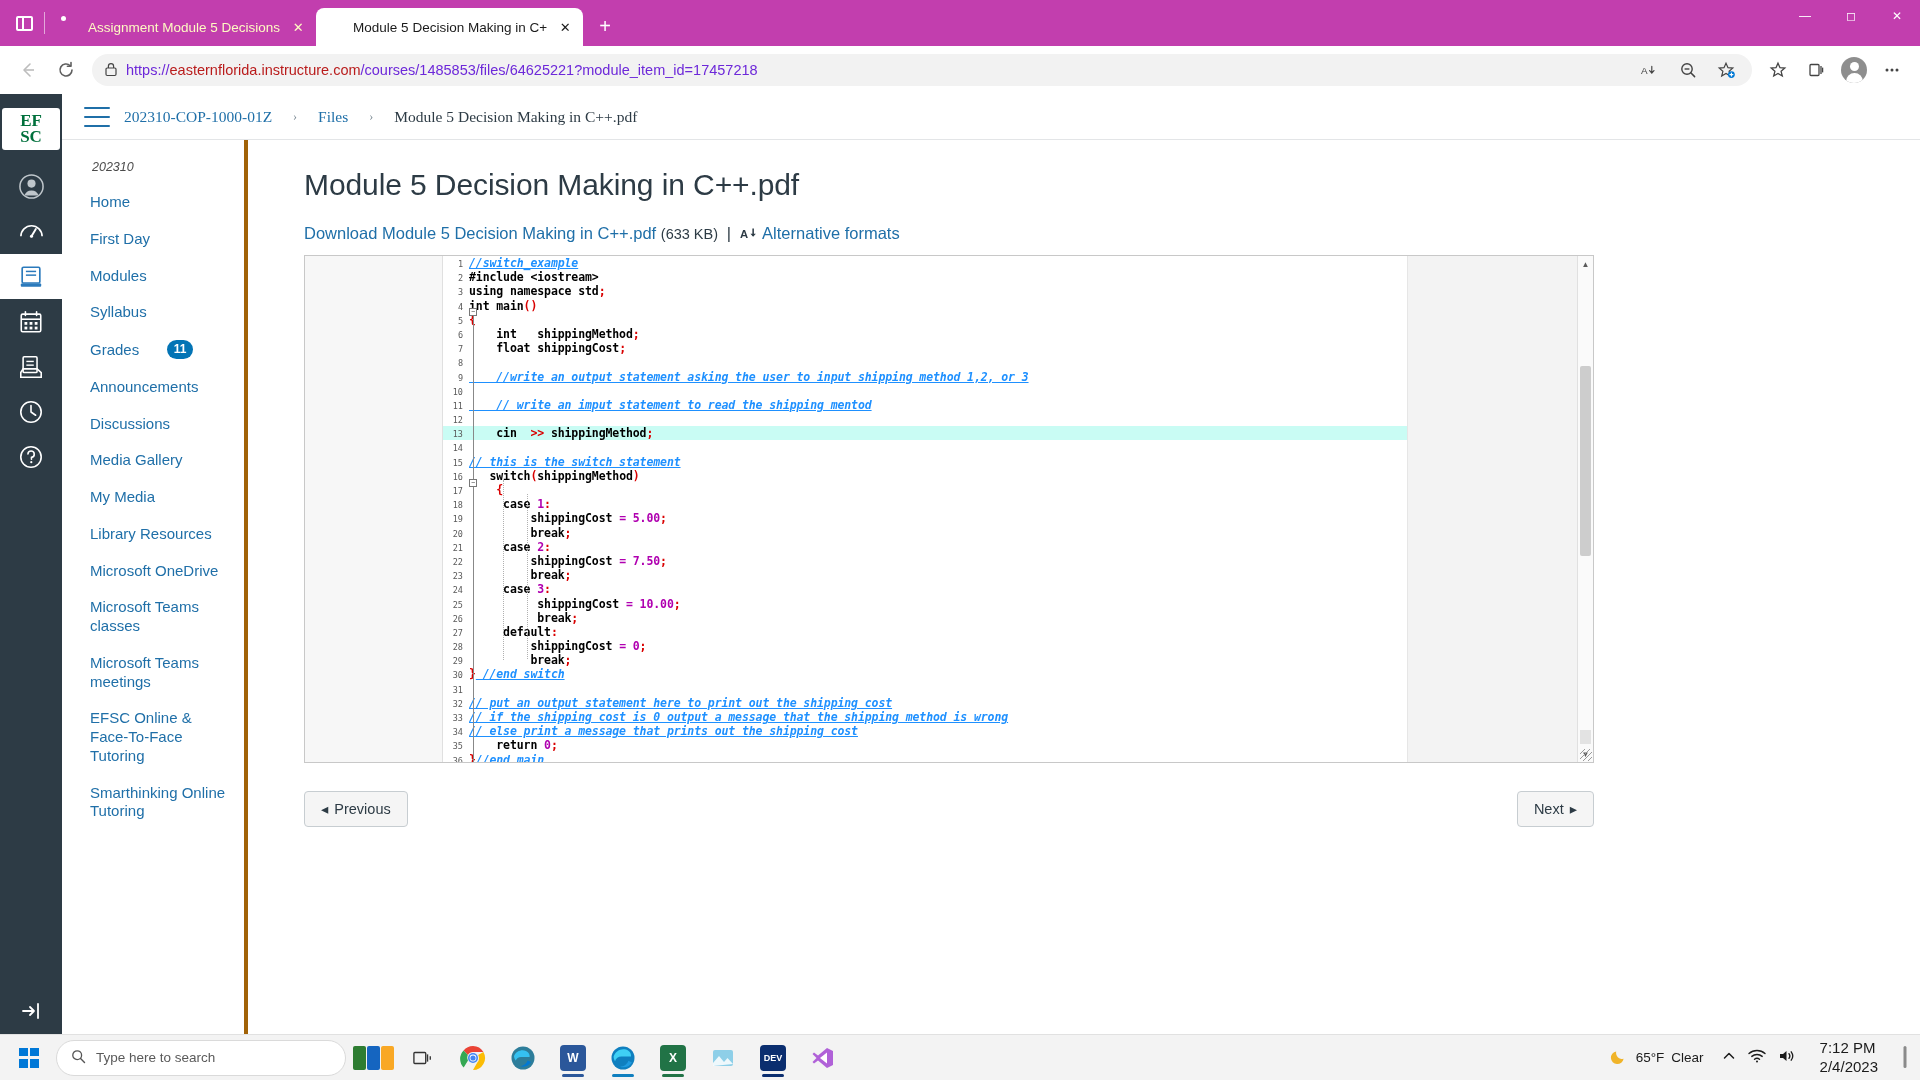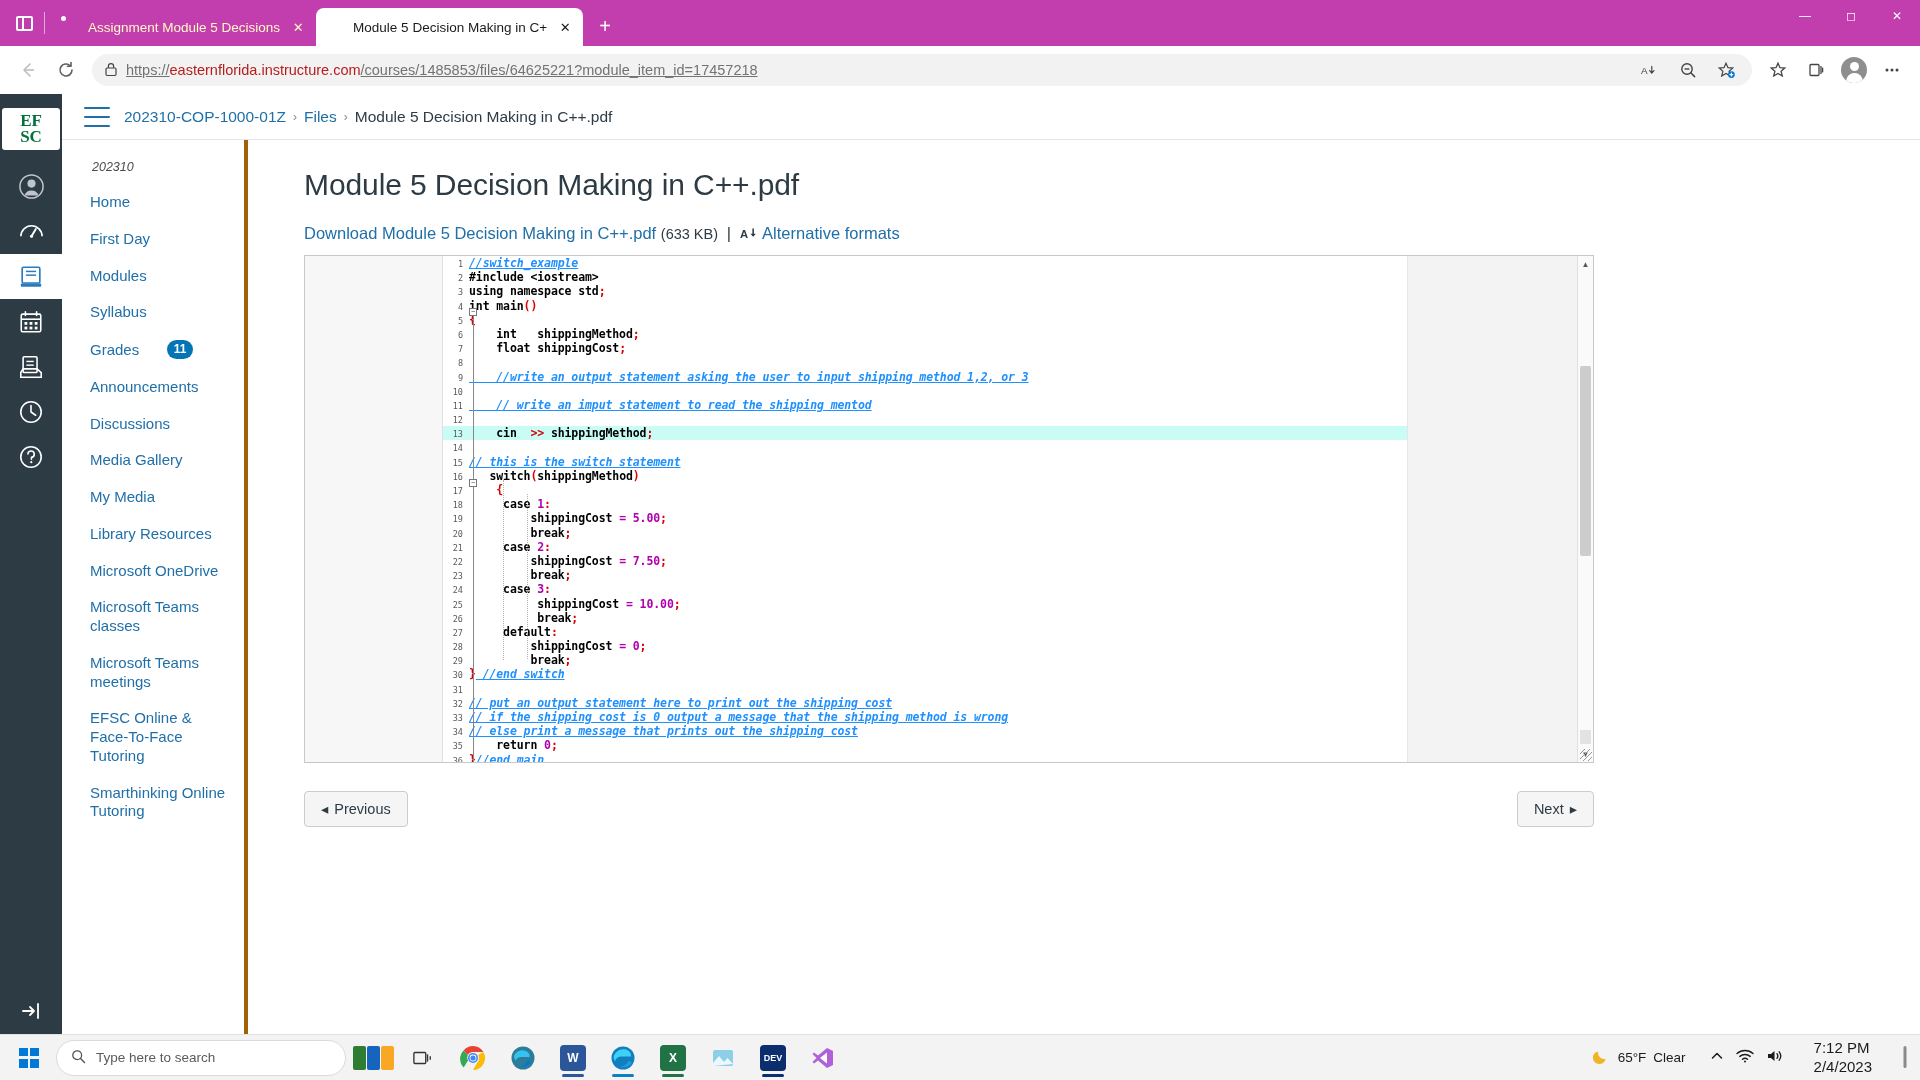--- a/index.html
+++ b/index.html
@@ -67,21 +67,21 @@
   .toolbar { height: 48px; background:#fff; display:flex; align-items:center; padding: 0 10px; gap: 2px; }
   .tbtn { width: 36px; height: 32px; display:flex; align-items:center; justify-content:center;
           color:#5f5f5f; border-radius:4px; font-size:15px; flex:0 0 auto;}
   .tbtn.disabled { color:#bdbdbd; }
   .omnibox {
     flex: 1; height: 32px; background:#f2f2f2; border-radius: 16px;
     display:flex; align-items:center; padding: 0 8px 0 12px; gap:8px; margin: 0 6px;
     font-size: 14.5px; color:#1b1b1b;
   }
   .omnibox .urltext { white-space:nowrap; overflow:hidden; }
-  .omnibox .urltext .dim { color:#737373;text-decoration:underline; }
+  .omnibox .urltext .dim { color:#6d28d9; }
   .omnibox .urltext .strong { color:#b91c1c; font-weight:400;}
   .omni-icons { margin-left:auto; display:flex; align-items:center; gap:2px; }
   .avatar-circle { width:26px; height:26px; border-radius:50%; background:#8e8e8e; position:relative; overflow:hidden;}
   .avatar-circle:before { content:""; position:absolute; left:50%; top:5px; width:9px;height:9px;margin-left:-4.5px;
     border-radius:50%; background:#fff; }
   .avatar-circle:after { content:""; position:absolute; left:50%; top:16px; width:17px;height:12px;margin-left:-8.5px;
     border-radius:9px 9px 0 0; background:#fff; }
 
   
   #page { flex:1; display:flex; background:#fff; position:relative; overflow:hidden; }
@@ -113,21 +113,21 @@
     display:inline-flex; align-items:center; justify-content:center;
     min-width: 26px; height: 19px; border-radius: 10px; background:#0374B5; color:#fff;
     font-size: 12px; font-weight:700; margin-left: 28px; vertical-align: 2px; padding: 0 6px;
   }
 
   .content { flex:1; display:flex; flex-direction:column; min-width:0; }
   .breadcrumbbar { height: 46px; display:flex; align-items:center; gap:14px; padding: 0 0 0 22px;
                    border-bottom:1px solid #e3e5e7; }
   .hamburger { width:26px; height:20px; display:flex; flex-direction:column; justify-content:space-between; }
   .hamburger span { display:block; height:2px; background:#1f6fa8; border-radius:1px; }
-  .crumbs { display:flex; align-items:center; gap:7px; font-size:15.5px; }
+  .crumbs { display:flex; align-items:center; gap:21px; font-size:15.5px;font-family:Liberation Serif, serif; }
   .crumbs a { color:#1f6fa8; text-decoration:none; }
   .crumbs .sep { color:#7e8c96; font-size:12px; }
   .crumbs .current { color:#2d3b45; }
 
   .main { flex:1; padding: 28px 0 0 0; overflow:hidden; position:relative;}
   .main-inner { padding-left: 56px; padding-right: 40px; }
   .filetitle { font-size: 30px; font-weight: 400; color:#2d3b45; margin-bottom: 22px; letter-spacing: -0.1px;}
   .downloadline { font-size: 16.5px; margin-bottom: 12px; }
   .downloadline a { color:#1f6fa8; text-decoration:none; }
   .downloadline .size { color:#2d3b45; font-size:14.5px;}
@@ -185,21 +185,21 @@
   }
   .start { width:46px; height:40px; display:flex; align-items:center; justify-content:center;}
   .winlogo { width:20px; height:20px; display:grid; grid-template-columns:1fr 1fr; grid-template-rows:1fr 1fr; gap:2.5px;}
   .winlogo i { background:#0078d7; display:block;}
   .searchbox {
     width: 290px; height: 36px; background:#fff; border-radius:18px; display:flex; align-items:center;
     gap:10px; padding: 0 14px; color:#5a5a5a; font-size:13.5px; border:1px solid #dadada;
   }
   .tbitem { width:46px; height:40px; display:flex; align-items:center; justify-content:center; position:relative;}
   .tbitem .underline { position:absolute; bottom:1px; left:12px; right:12px; height:3px; border-radius:2px;}
-  .tray { margin-left:auto; display:flex; align-items:center; gap:24px; padding-right: 6px; color:#1b1b1b; font-size:13px;}
+  .tray { margin-left:auto; display:flex; align-items:center; gap:18px; padding-right: 6px; color:#1b1b1b; font-size:13px;}
   .weather { display:flex; align-items:center; gap:7px; font-size:13.5px;}
   .clock { line-height:1.25; font-size:15px; padding: 0 6px;}
   .tray-icons { display:flex; align-items:center; gap:12px; font-size:12px;}
   .notifbar { width:6px; height:28px; }
 
   
   .ico { width:26px; height:26px; border-radius:4px; display:flex; align-items:center; justify-content:center;
          font-size:12px; font-weight:700; color:#fff;}
 </style>
 </head>

